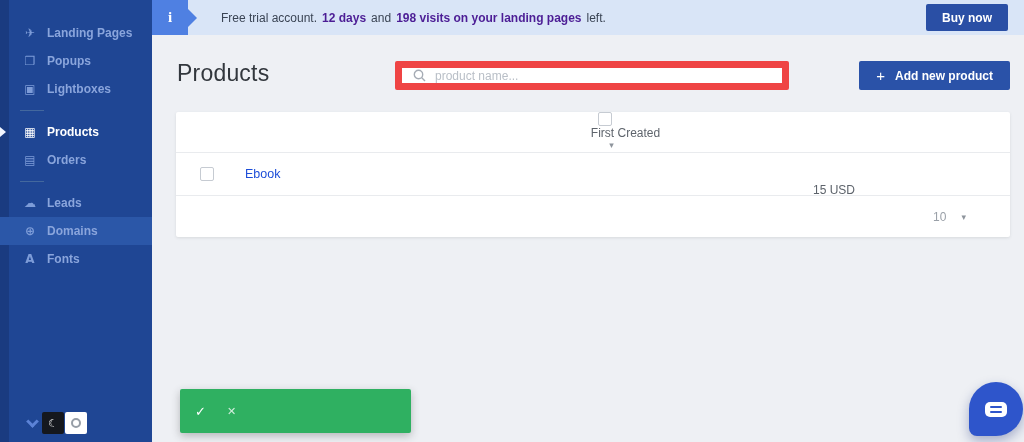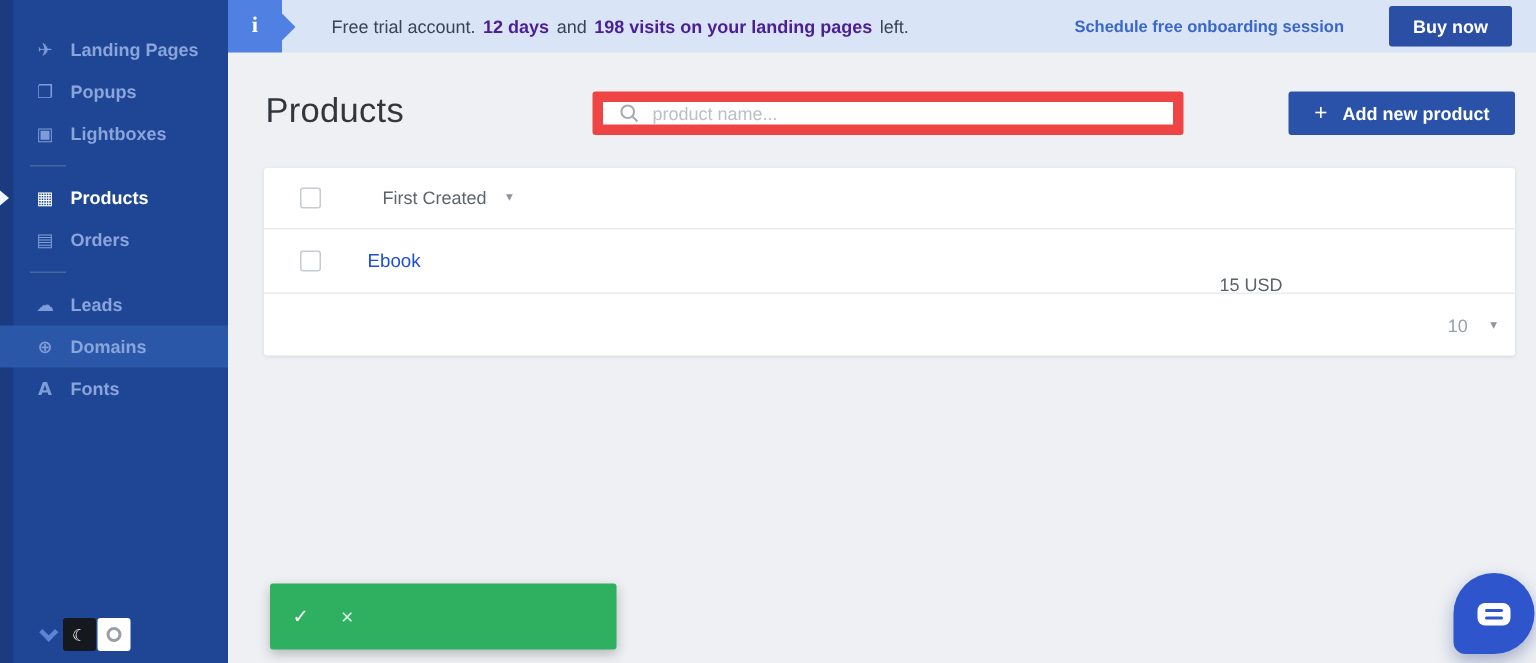--- a/index.html
+++ b/index.html
@@ -117,23 +117,23 @@
   .table-card {
     position:absolute; left:24px; top:77px; width:834px;
     background:#ffffff; border-radius:2px;
     box-shadow:0 1px 3px rgba(60,64,67,.12);
   }
   .t-row {
     position:relative; display:flex; align-items:center;
     border-bottom:1px solid #e9ebee; padding-left:24px;
   }
   .t-row:last-child { border-bottom:none; }
-  .t-head { height:41px; }
+  .t-head { height:41px;flex-direction:column; }
   .t-body { height:43px; }
-  .t-foot { height:41px; justify-content:flex-end; padding-right:12px; gap:15px; }
+  .t-foot { height:41px; justify-content:flex-end; padding-right:44px; gap:15px; }
   .checkbox {
     width:14px; height:14px; background:#fff; border:1px solid #c6cbd2;
     border-radius:2px; cursor:pointer; flex:none;
   }
   .sort-label { margin-left:41px; font-size:12px; color:#5e646c; }
   .caret { font-size:9px; color:#8e949c; cursor:pointer;
     font-family:"DejaVu Sans",sans-serif; }
   .sort-caret { margin-left:13px; }
   .row-name { margin-left:31px; font-size:12.5px; color:#1d4ed8; }
   .row-price { position:absolute; left:637px; font-size:12px; color:#5d636b;margin-top:32px; }
@@ -236,21 +236,20 @@
   <div class="info-arrow"></div>
 
   <div class="trial-text">
     <span>Free trial account.</span>
     <span class="b">12 days</span>
     <span>and</span>
     <span class="b">198 visits on your landing pages</span>
     <span>left.</span>
   </div>
 
-  <span class="onboarding-link">Schedule free onboarding session</span>
   <button class="buy-btn">Buy now</button>
 </div>
 
 <div class="main">
   <h1 class="page-title">Products</h1>
 
   <div class="search-box">
     <svg width="13" height="13" viewBox="0 0 13 13">
       <circle cx="5.5" cy="5.5" r="4.2" fill="none" stroke="#a6acb5" stroke-width="1.4"></circle>
       <line x1="8.8" y1="8.8" x2="12" y2="12" stroke="#a6acb5" stroke-width="1.4"></line>

